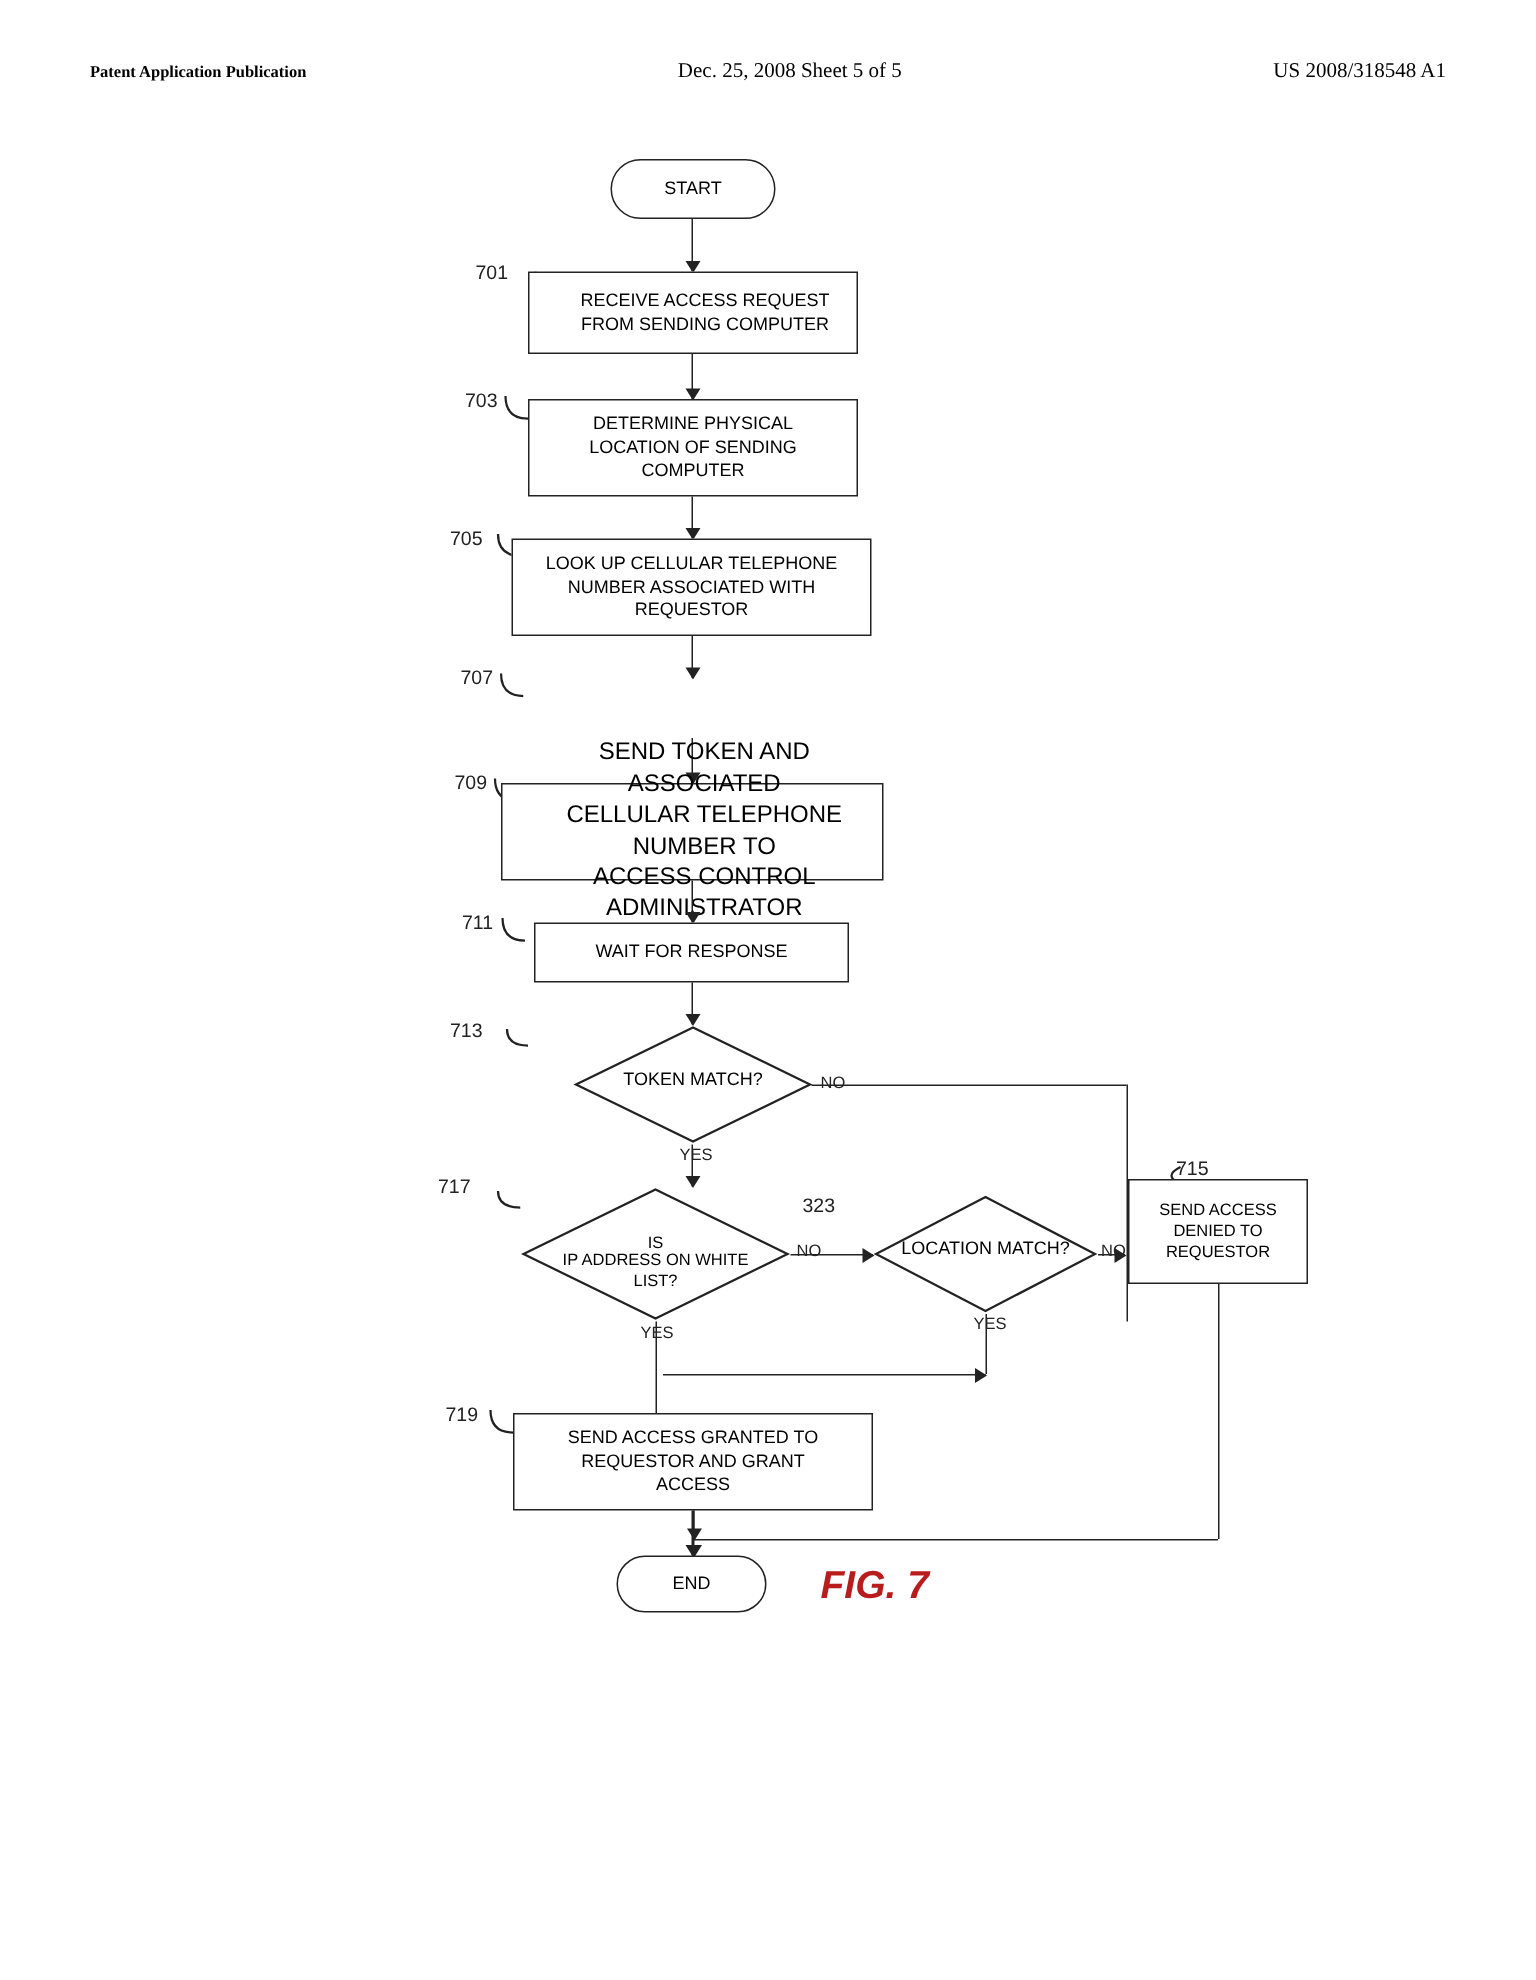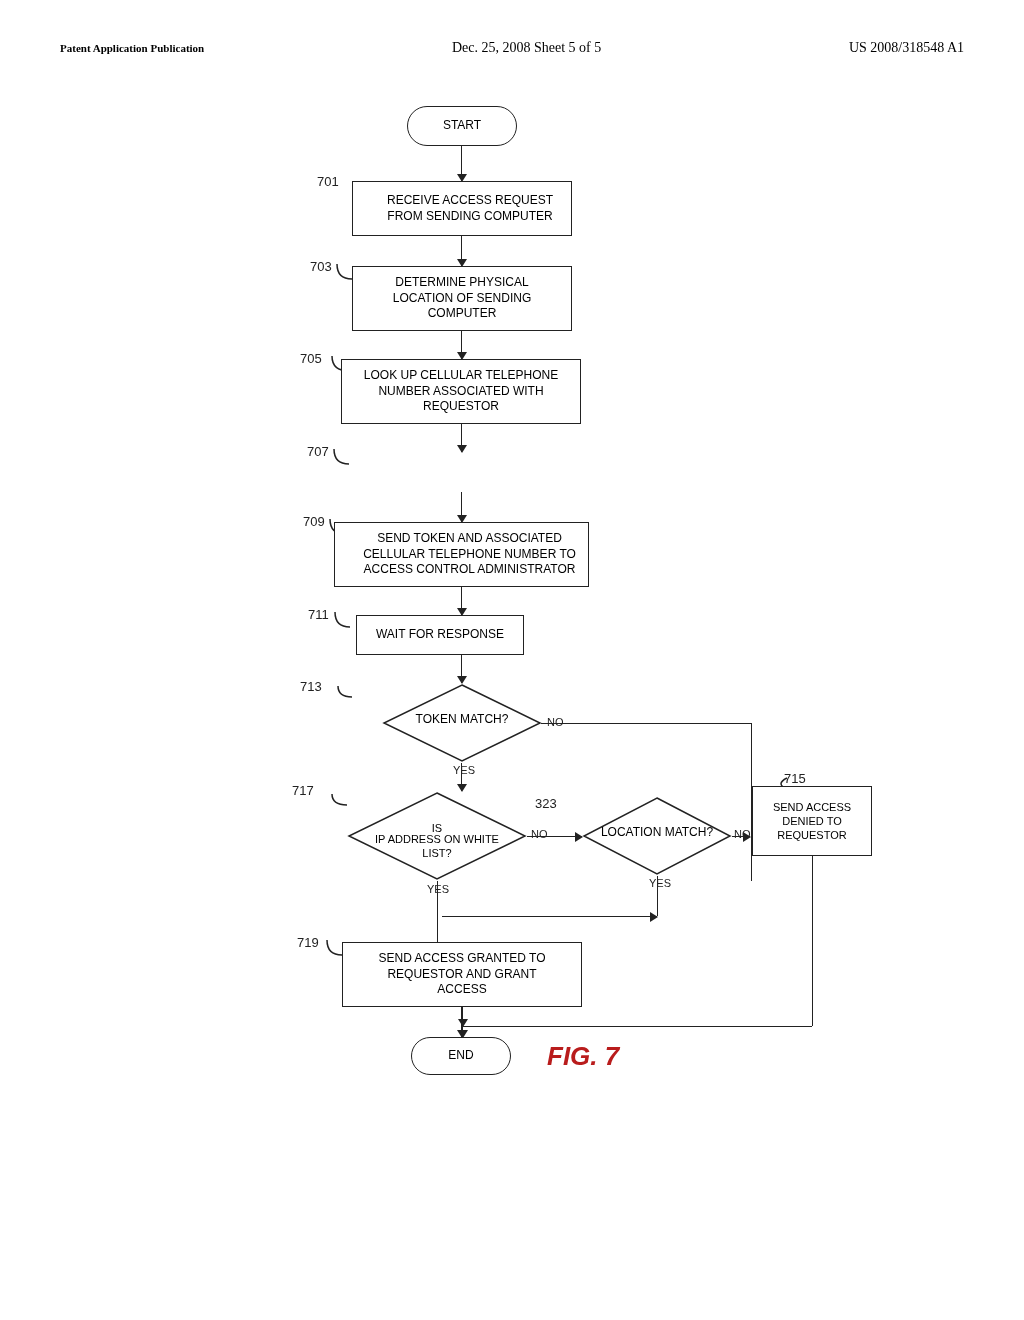--- a/index.html
+++ b/index.html
@@ -192,32 +192,32 @@
     </svg>
     <span class="step-label" style="left:145px; top:358px;">707</span>
 
     <div class="arrow-down" style="left:299px; top:406px; height:30px;"></div>
 
     <svg style="position:absolute;left:148px;top:428px;" width="35" height="24">
       <path d="M20,5 Q20,20 35,20" fill="none" stroke="#222" stroke-width="1.5"></path>
     </svg>
     <span class="step-label" style="left:141px; top:428px;">709</span>
     <div class="box" style="width:255px; height:65px; left:172px; top:436px;">
-      <span style="white-space:pre-line; font-size:12px;margin-left:16px;">SEND TOKEN AND ASSOCIATED
+      <span style="white-space:pre-line; font-size:16px;margin-left:16px;">SEND TOKEN AND ASSOCIATED
 CELLULAR TELEPHONE NUMBER TO
 ACCESS CONTROL ADMINISTRATOR</span>
     </div>
 
     <div class="arrow-down" style="left:299px; top:501px; height:28px;"></div>
 
     <svg style="position:absolute;left:153px;top:521px;" width="35" height="24">
       <path d="M20,5 Q20,20 35,20" fill="none" stroke="#222" stroke-width="1.5"></path>
     </svg>
     <span class="step-label" style="left:146px; top:521px;">711</span>
-    <div class="box" style="width:168px; height:40px; left:194px; top:529px;">
+    <div class="box" style="width:210px; height:40px; left:194px; top:529px;">
       <span style="font-size:12px;">WAIT FOR RESPONSE</span>
     </div>
 
     <div class="arrow-down" style="left:299px; top:569px; height:28px;"></div>
 
     <span class="step-label" style="left:138px; top:593px;">713</span>
     <svg style="position:absolute;left:148px;top:595px;" width="42" height="20">
       <path d="M28,5 Q28,16 42,16" fill="none" stroke="#222" stroke-width="1.5"></path>
     </svg>
 

